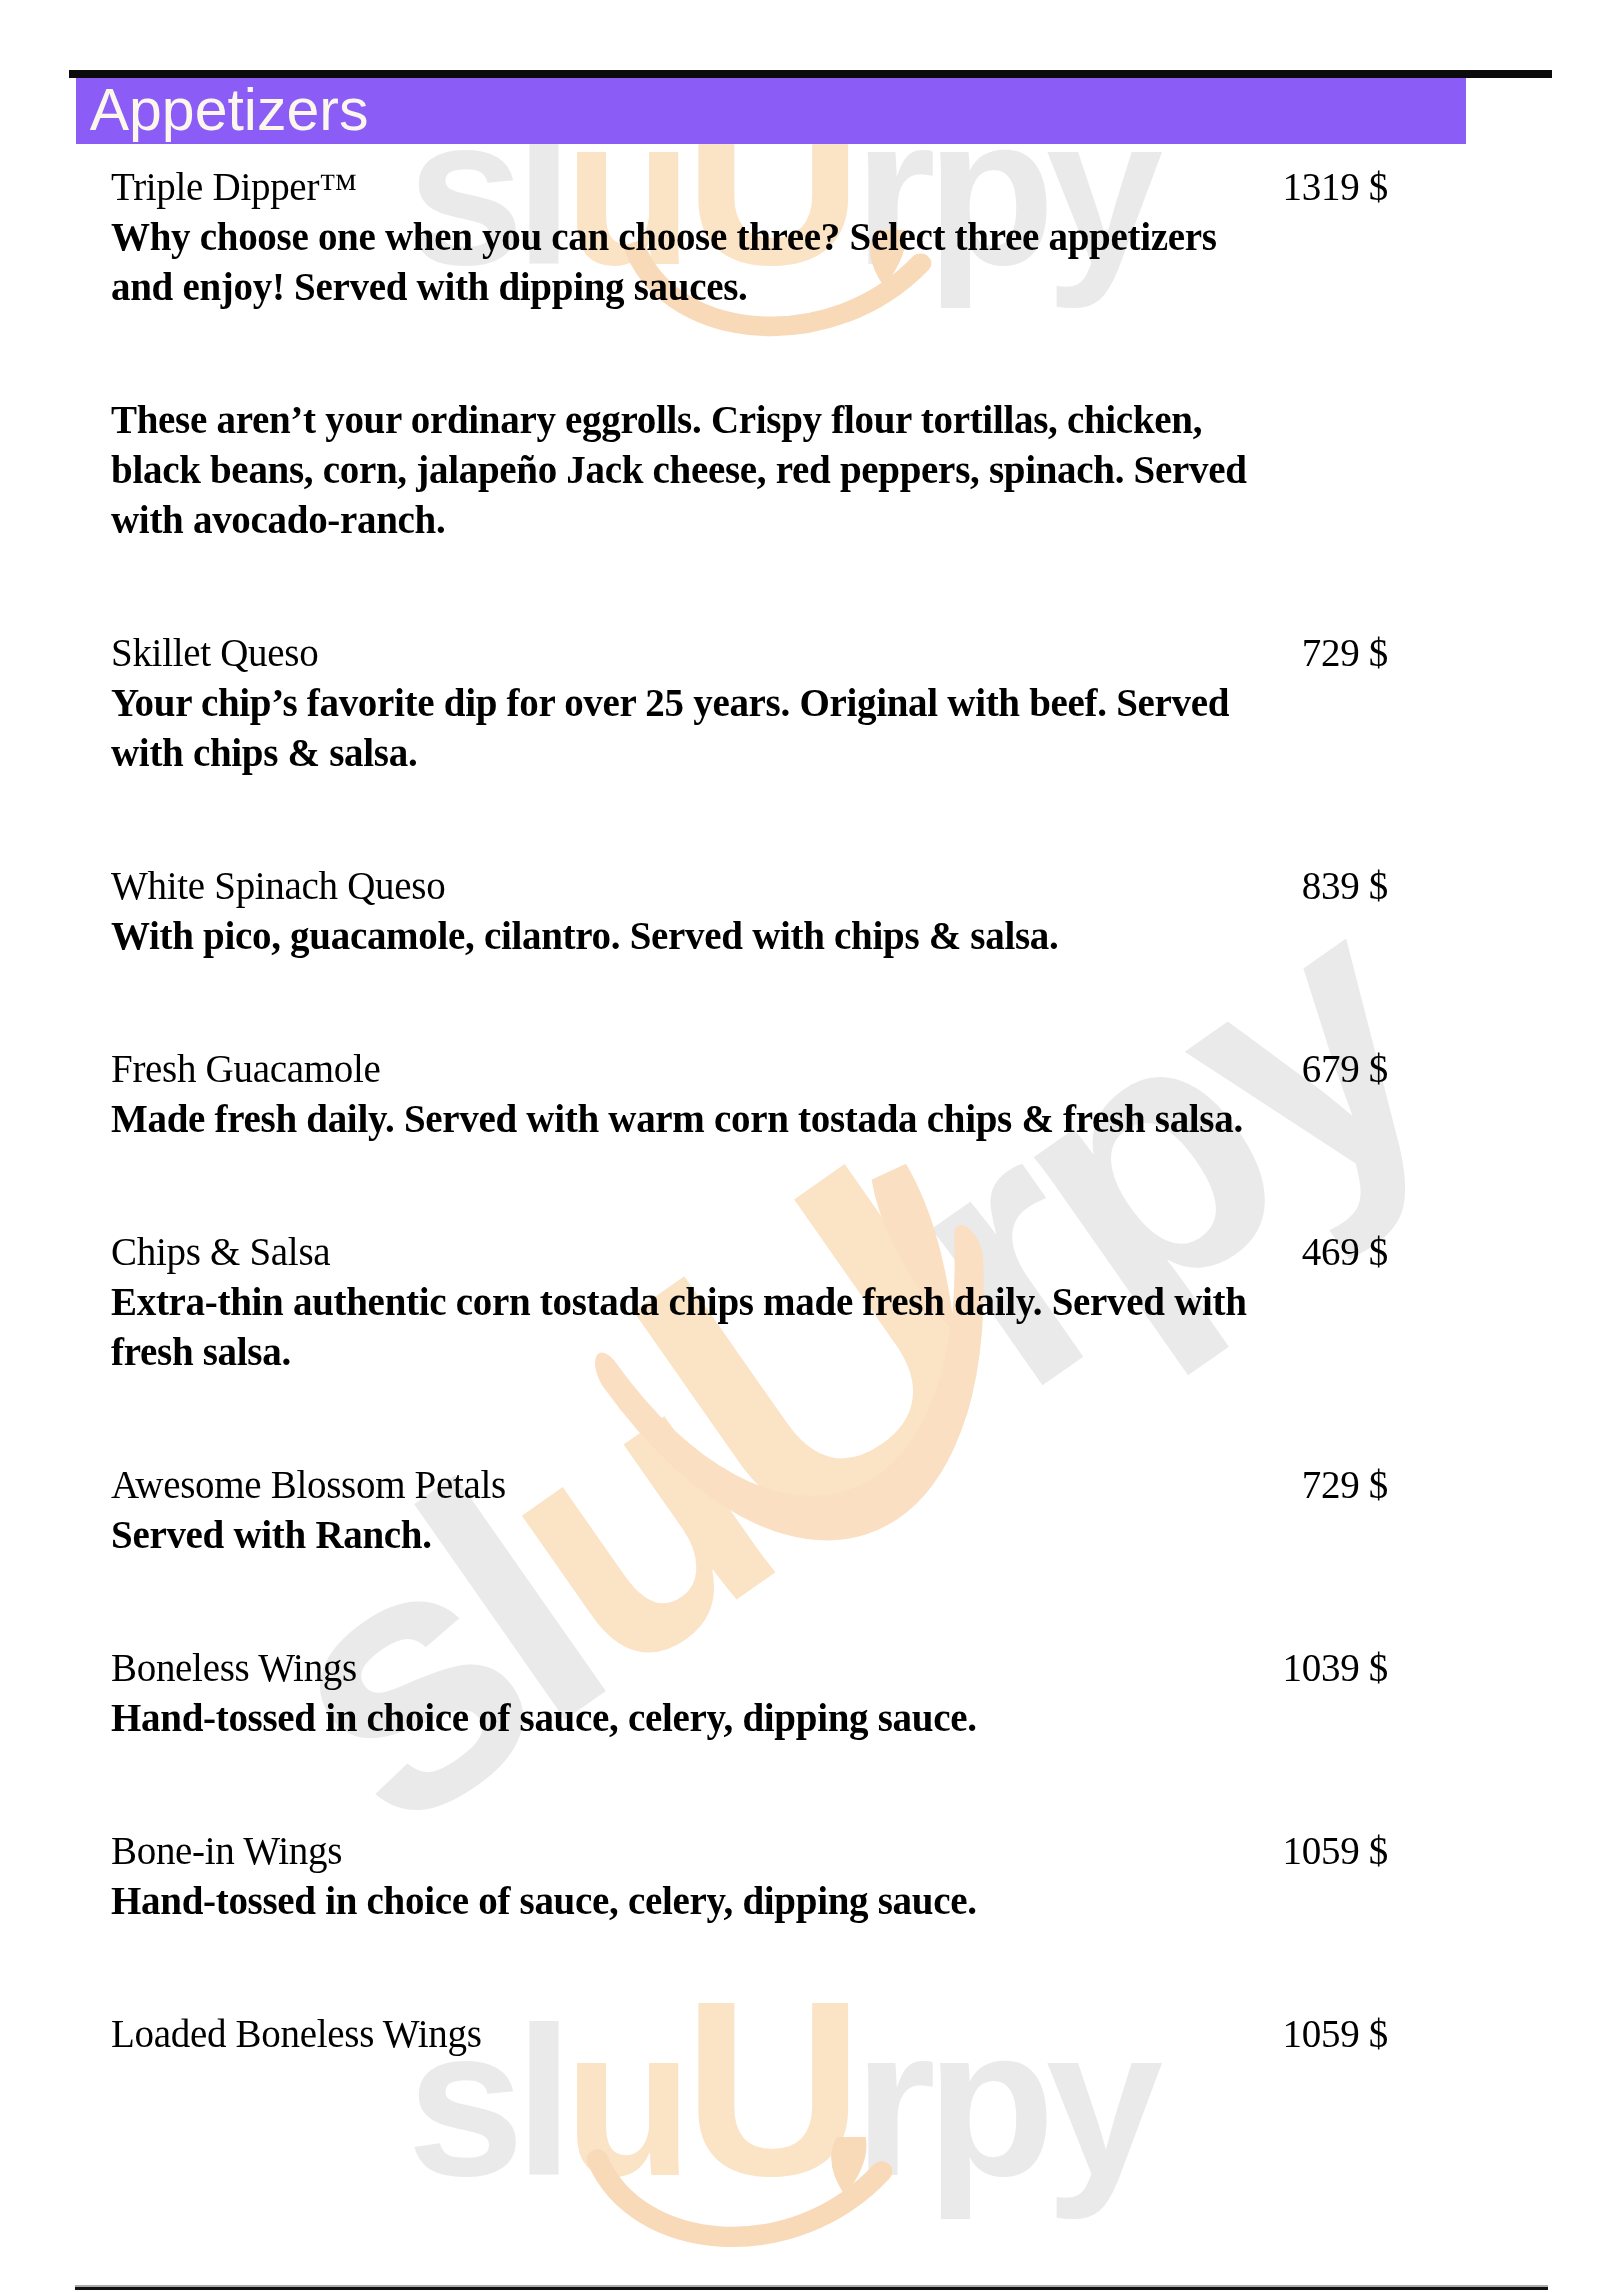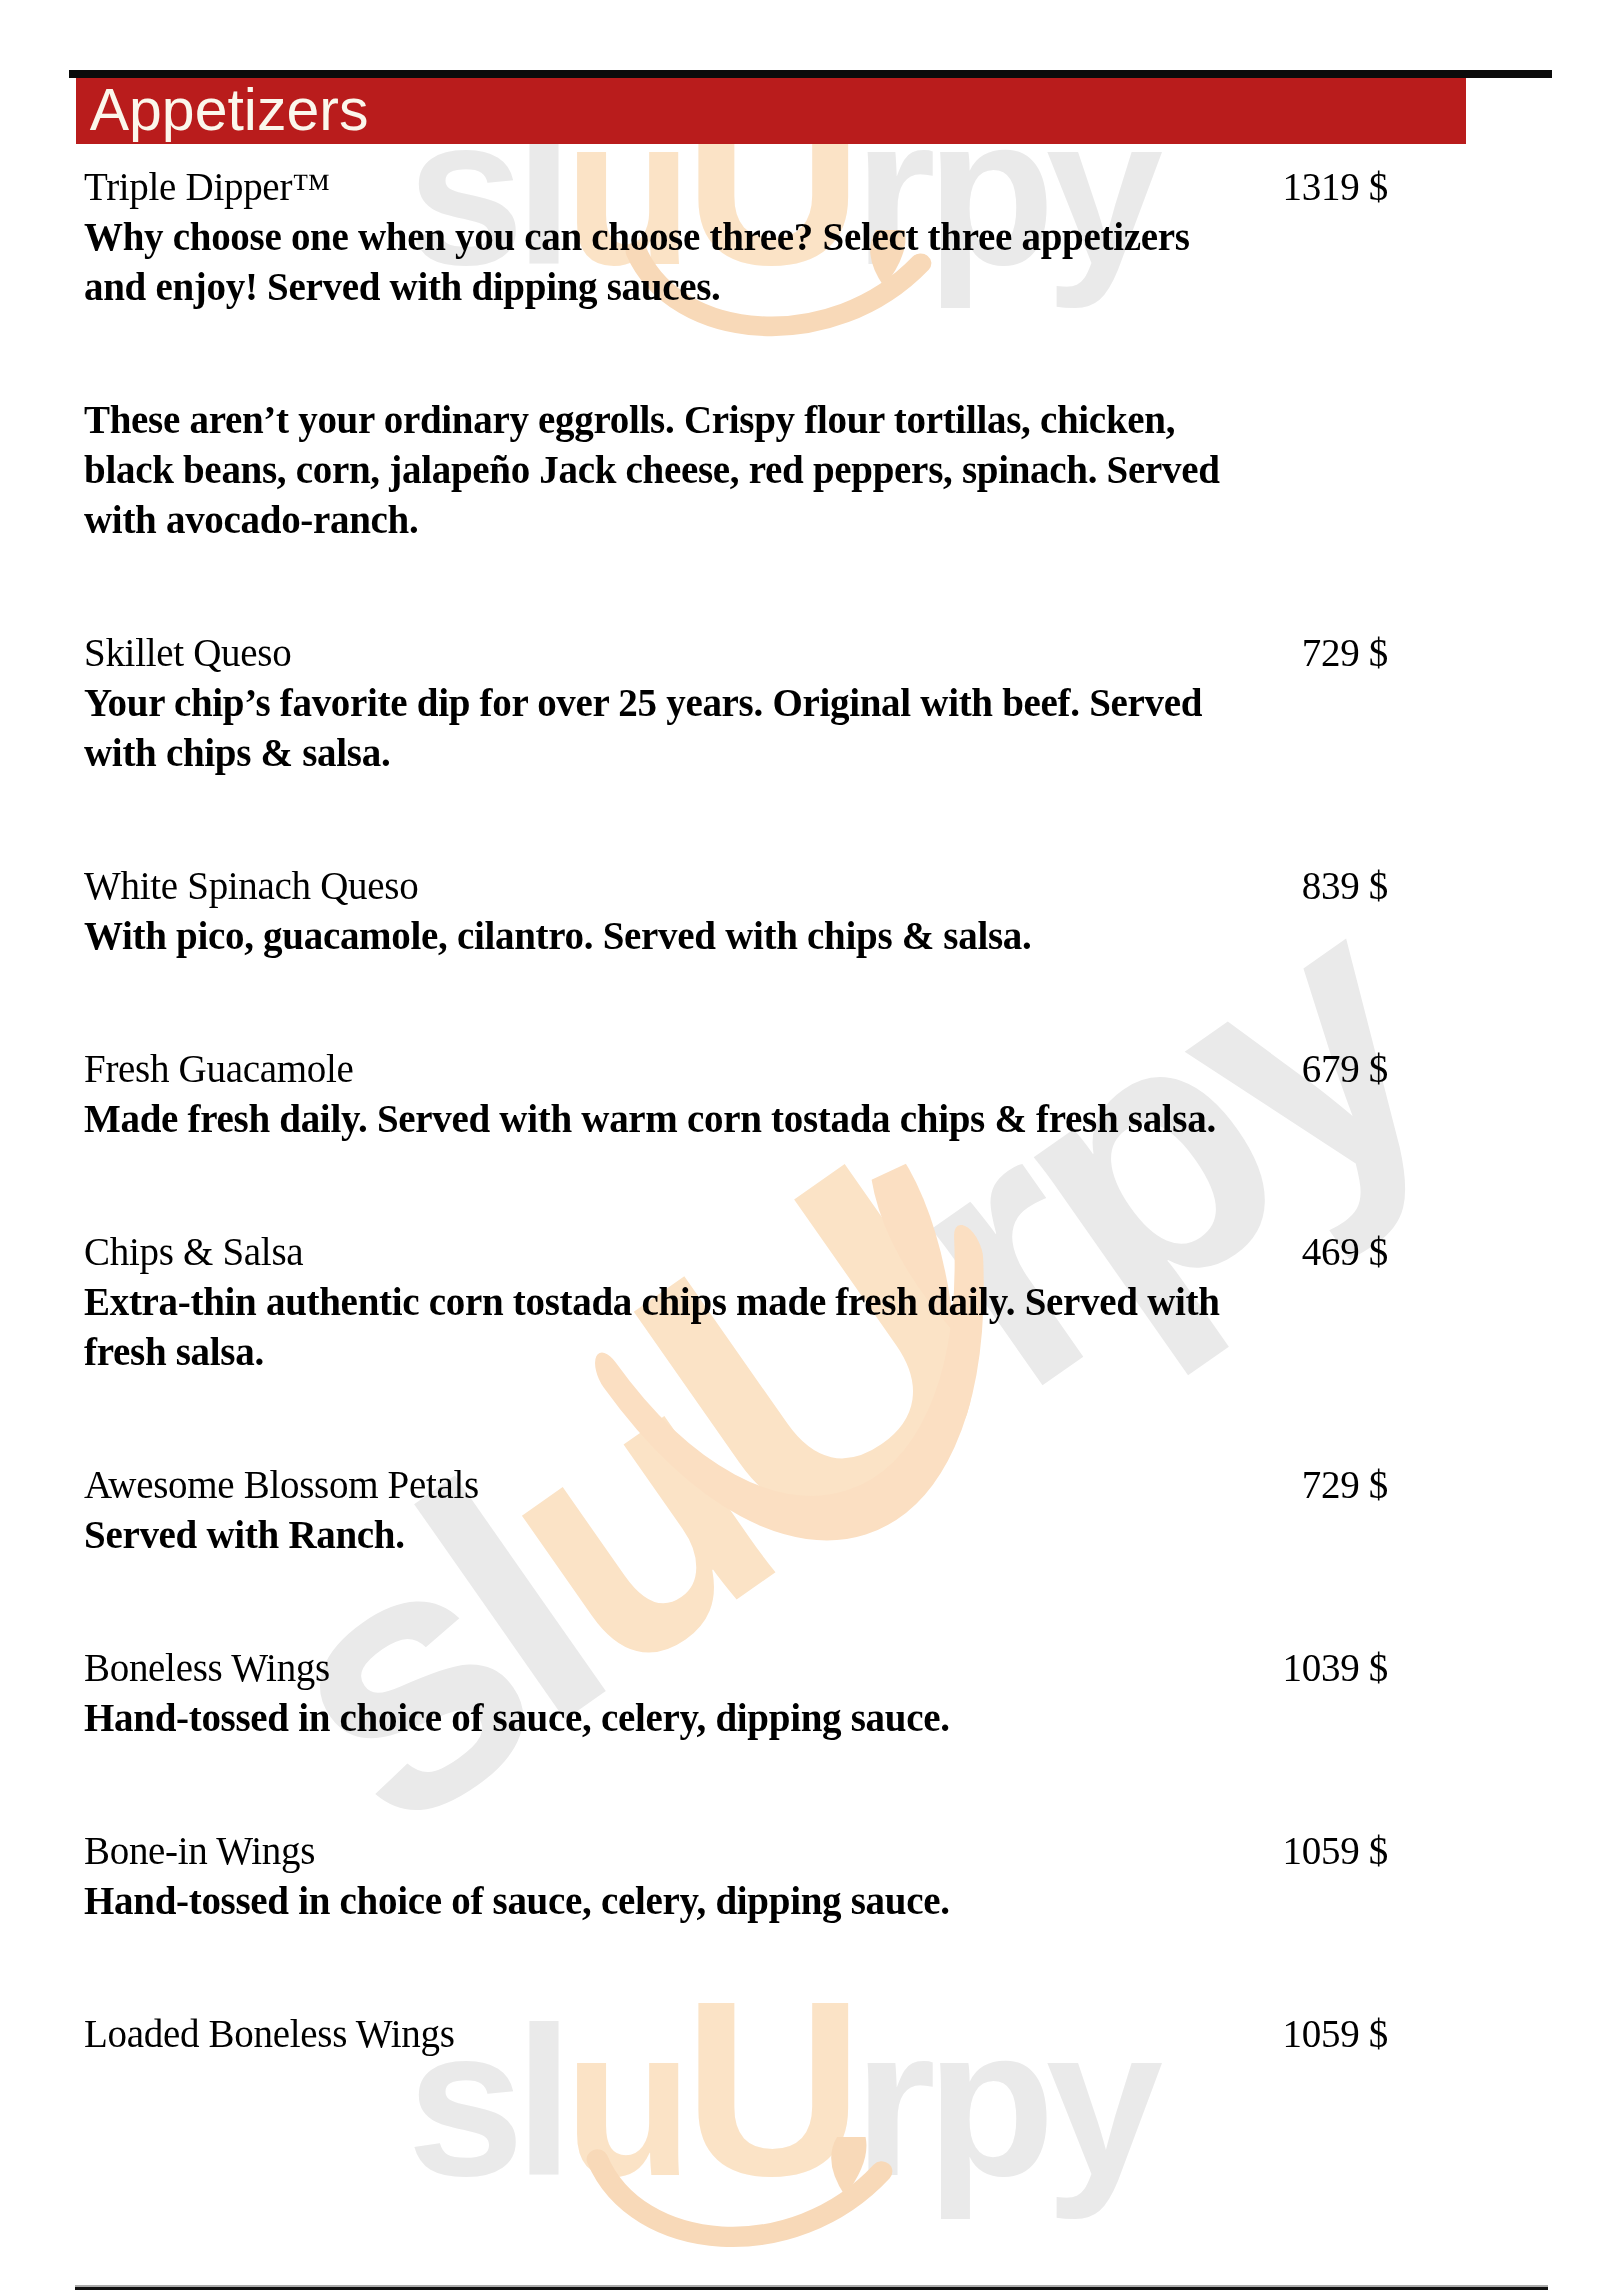--- a/index.html
+++ b/index.html
@@ -35,37 +35,37 @@
   .sw3 { left:578px; top:2137px; width:323px; height:142px; }
 
   
   .top-rule {
     position:absolute; left:69px; top:70px;
     width:1483px; height:7.8px; background:#0b0b0b; z-index:2;
   }
   .section-header {
     position:absolute; left:76px; top:77px;
     width:1390px; height:67px;
-    background:#b91c1c;
+    background:#8b5cf6;
     z-index:1;
   }
   .section-header .title {
     font-family:"Liberation Sans", sans-serif;
     font-size:59px; line-height:66px;
     color:#fbf7ec;
     padding-left:13.7px;
     display:block;
   }
 
   
   .menu {
     position:absolute; left:84px; top:162px;
     width:1304px; z-index:1;
   }
-  .menu-item { margin-bottom:83px; }
+  .menu-item { margin-bottom:83px;margin-left:27px; }
   .item-row {
     display:flex; justify-content:space-between; align-items:flex-start;
     font-size:39px; line-height:50px; letter-spacing:-0.3px;
   }
   .item-price { white-space:nowrap; padding-left:19.6px; }
   .item-desc {
     font-size:39px; line-height:50px; letter-spacing:-0.3px;
     width:1166px;
     font-weight:bold;
   }

